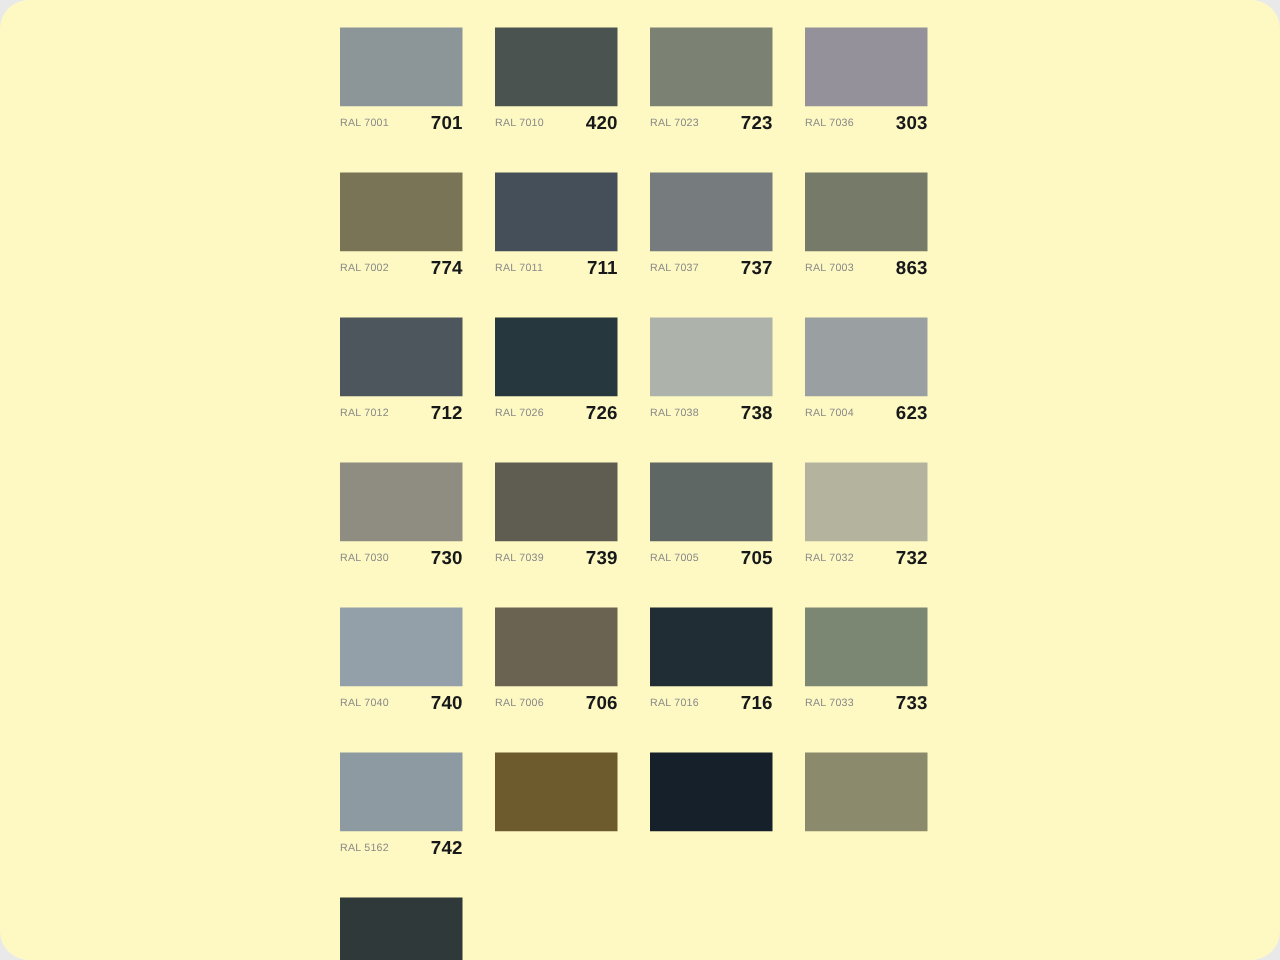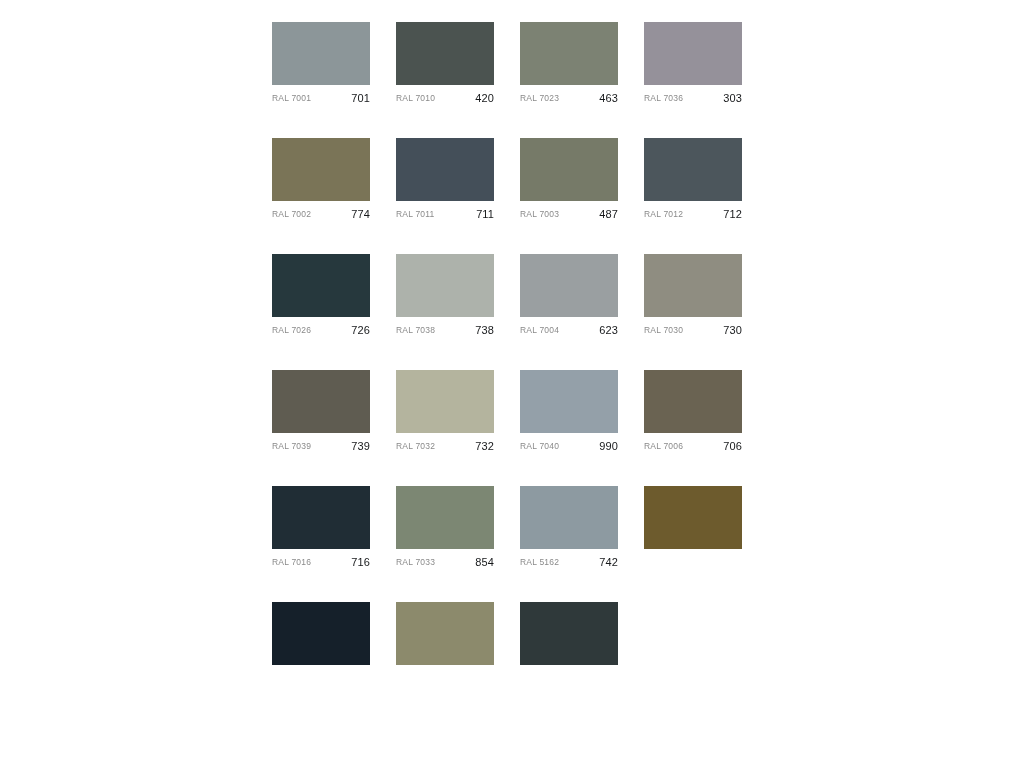--- a/index.html
+++ b/index.html
@@ -12,22 +12,23 @@
     background: #e9e9e9;
     font-family: "Liberation Sans", sans-serif;
     overflow: hidden;
   }
   #page {
     position: absolute;
     left: 0;
     top: 0;
     width: 1024px;
     height: 768px;
-    background: #ffffff;
+    background: #fef9c3;
     box-sizing: border-box;
+    border-radius: 23px;
   }
   #swatch-grid {
     position: absolute;
     left: 272px;
     top: 22px;
     width: 472px;
     display: grid;
     grid-template-columns: repeat(4, 98px);
     grid-column-gap: 26px;
     grid-row-gap: 27px;
@@ -49,22 +50,22 @@
     box-sizing: border-box;
   }
   .swatch-name {
     font-size: 8.5px;
     color: #8a8a8a;
     letter-spacing: 0.2px;
     white-space: nowrap;
     line-height: 1;
   }
   .swatch-code {
-    font-size: 11px;
-    font-weight: normal;
+    font-size: 15px;
+    font-weight: bold;
     color: #16181a;
     letter-spacing: 0.1px;
     white-space: nowrap;
     line-height: 1;
   }
 </style>
 </head>
 <body>
 
 <div id="page">
@@ -80,21 +81,21 @@
         <div class="swatch-chip" style="background-color: rgb(75, 83, 80);"></div>
         <div class="swatch-label-row">
           <span class="swatch-name">RAL 7010</span>
           <span class="swatch-code">420</span>
         </div>
       </div>
       <div class="swatch-cell">
         <div class="swatch-chip" style="background-color: rgb(124, 130, 115);"></div>
         <div class="swatch-label-row">
           <span class="swatch-name">RAL 7023</span>
-          <span class="swatch-code">463</span>
+          <span class="swatch-code">723</span>
         </div>
       </div>
       <div class="swatch-cell">
         <div class="swatch-chip" style="background-color: rgb(149, 145, 154);"></div>
         <div class="swatch-label-row">
           <span class="swatch-name">RAL 7036</span>
           <span class="swatch-code">303</span>
         </div>
       </div>
       <div class="swatch-cell">
@@ -105,24 +106,31 @@
         </div>
       </div>
       <div class="swatch-cell">
         <div class="swatch-chip" style="background-color: rgb(68, 79, 89);"></div>
         <div class="swatch-label-row">
           <span class="swatch-name">RAL 7011</span>
           <span class="swatch-code">711</span>
         </div>
       </div>
       <div class="swatch-cell">
+        <div class="swatch-chip" style="background-color: rgb(118, 123, 125);"></div>
+        <div class="swatch-label-row">
+          <span class="swatch-name">RAL 7037</span>
+          <span class="swatch-code">737</span>
+        </div>
+      </div>
+      <div class="swatch-cell">
         <div class="swatch-chip" style="background-color: rgb(118, 122, 104);"></div>
         <div class="swatch-label-row">
           <span class="swatch-name">RAL 7003</span>
-          <span class="swatch-code">487</span>
+          <span class="swatch-code">863</span>
         </div>
       </div>
       <div class="swatch-cell">
         <div class="swatch-chip" style="background-color: rgb(76, 86, 92);"></div>
         <div class="swatch-label-row">
           <span class="swatch-name">RAL 7012</span>
           <span class="swatch-code">712</span>
         </div>
       </div>
       <div class="swatch-cell">
@@ -154,52 +162,59 @@
         </div>
       </div>
       <div class="swatch-cell">
         <div class="swatch-chip" style="background-color: rgb(95, 92, 81);"></div>
         <div class="swatch-label-row">
           <span class="swatch-name">RAL 7039</span>
           <span class="swatch-code">739</span>
         </div>
       </div>
       <div class="swatch-cell">
+        <div class="swatch-chip" style="background-color: rgb(95, 103, 101);"></div>
+        <div class="swatch-label-row">
+          <span class="swatch-name">RAL 7005</span>
+          <span class="swatch-code">705</span>
+        </div>
+      </div>
+      <div class="swatch-cell">
         <div class="swatch-chip" style="background-color: rgb(180, 180, 158);"></div>
         <div class="swatch-label-row">
           <span class="swatch-name">RAL 7032</span>
           <span class="swatch-code">732</span>
         </div>
       </div>
       <div class="swatch-cell">
         <div class="swatch-chip" style="background-color: rgb(148, 160, 169);"></div>
         <div class="swatch-label-row">
           <span class="swatch-name">RAL 7040</span>
-          <span class="swatch-code">990</span>
+          <span class="swatch-code">740</span>
         </div>
       </div>
       <div class="swatch-cell">
         <div class="swatch-chip" style="background-color: rgb(106, 99, 82);"></div>
         <div class="swatch-label-row">
           <span class="swatch-name">RAL 7006</span>
           <span class="swatch-code">706</span>
         </div>
       </div>
       <div class="swatch-cell">
         <div class="swatch-chip" style="background-color: rgb(32, 45, 53);"></div>
         <div class="swatch-label-row">
           <span class="swatch-name">RAL 7016</span>
           <span class="swatch-code">716</span>
         </div>
       </div>
       <div class="swatch-cell">
         <div class="swatch-chip" style="background-color: rgb(124, 135, 115);"></div>
         <div class="swatch-label-row">
           <span class="swatch-name">RAL 7033</span>
-          <span class="swatch-code">854</span>
+          <span class="swatch-code">733</span>
         </div>
       </div>
       <div class="swatch-cell">
         <div class="swatch-chip" style="background-color: rgb(141, 154, 161);"></div>
         <div class="swatch-label-row">
           <span class="swatch-name">RAL 5162</span>
           <span class="swatch-code">742</span>
         </div>
       </div>
       <div class="swatch-cell">

